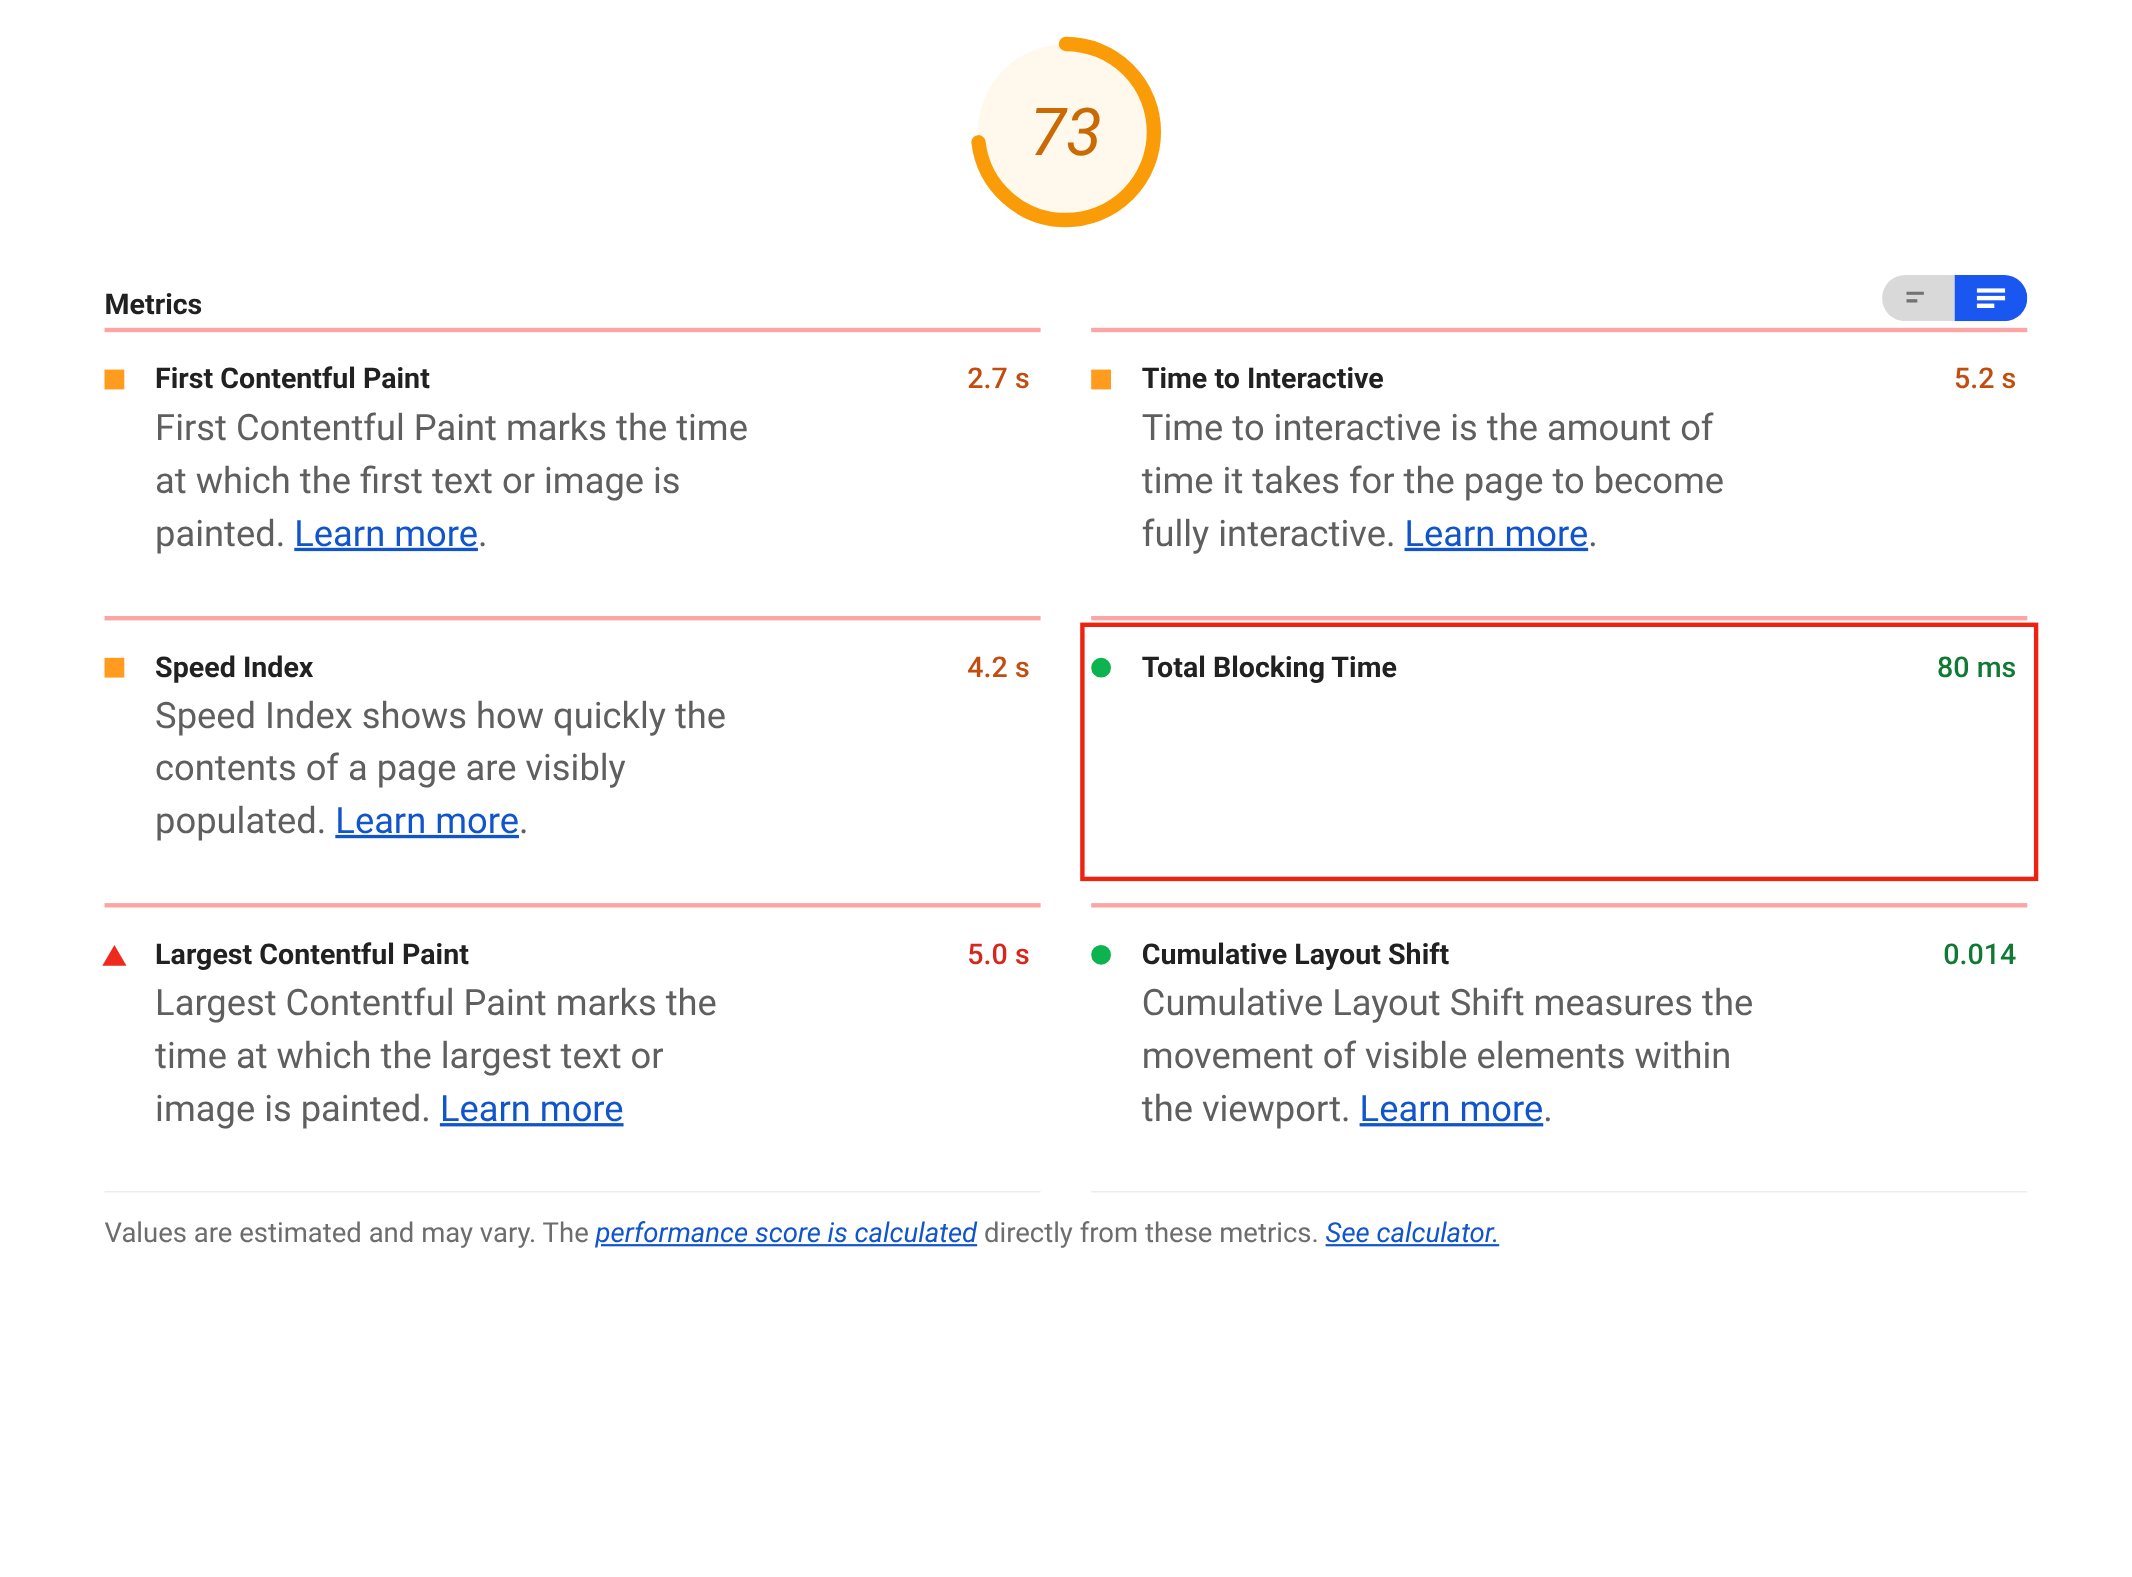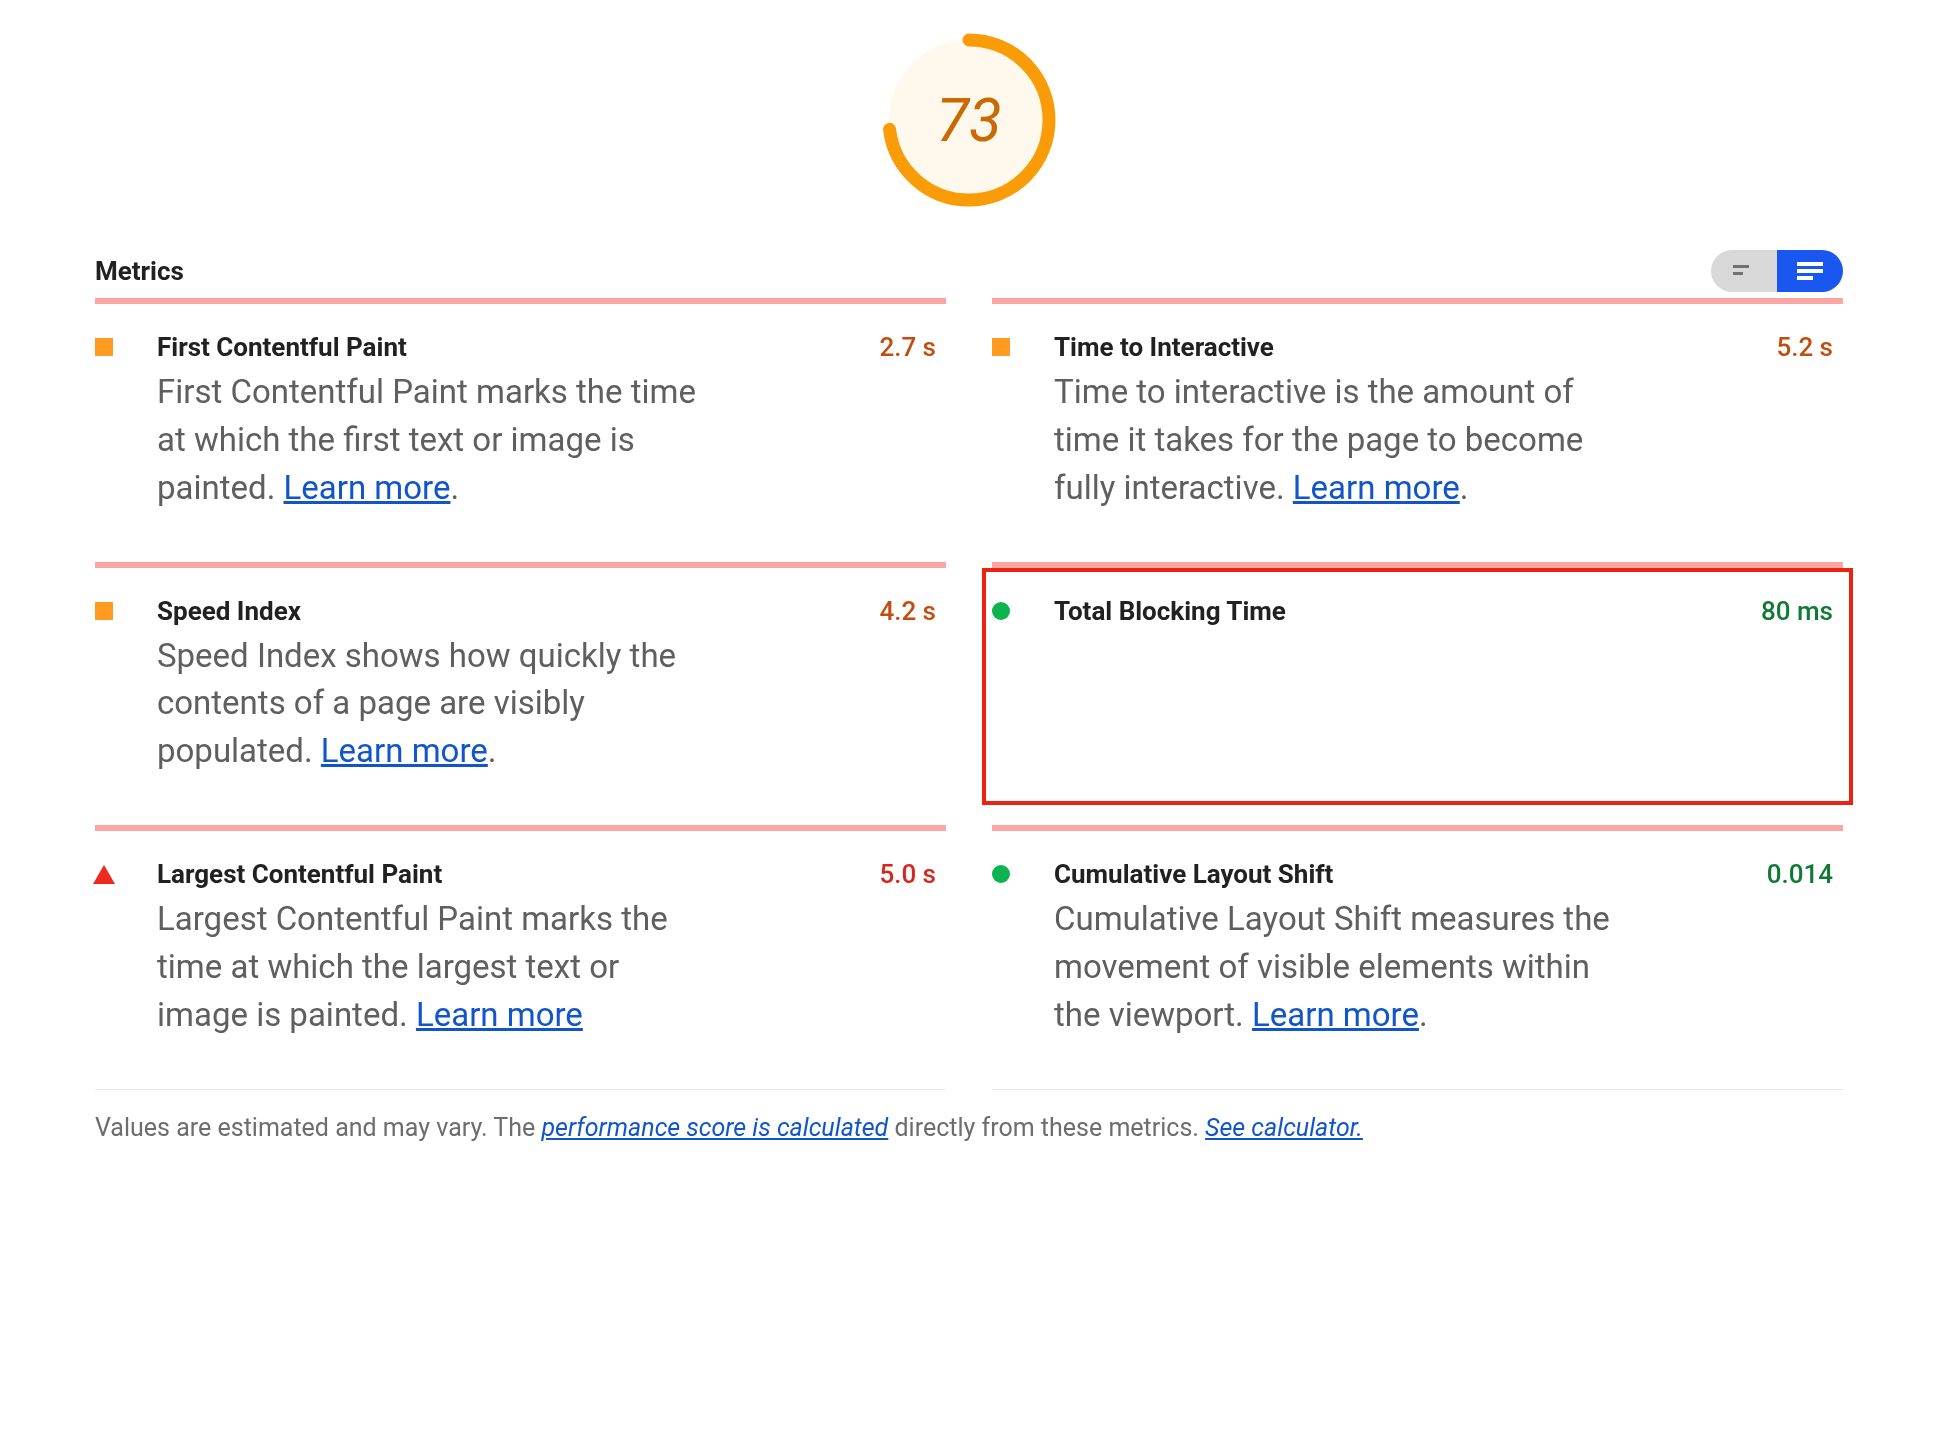--- a/index.html
+++ b/index.html
@@ -27,44 +27,44 @@
   }
   .gauge-score {
     position: absolute; inset: 0;
     display: flex; align-items: center; justify-content: center;
     font-size: 60px; font-weight: 400; color: #c96a04;
   }
   .section-title {
     font-size: 42px; font-weight: 400; color: #212121;
   }
   .metrics-header {
-    display: flex; align-items: center; justify-content: space-between;
+    display: flex; align-items: flex-end; justify-content: space-between;
     margin-bottom: 6px;
   }
   .metrics-label { font-size: 26px; font-weight: 700; color: #212121; }
   .view-toggle {
     display: flex; border-radius: 28px; overflow: hidden; height: 42px;
   }
   .view-toggle .seg {
     width: 66px; display: flex; align-items: center; justify-content: center;
     cursor: pointer;
   }
   .seg-off { background: #d9d9d9; }
   .seg-on  { background: #1a56f0; }
   .seg svg { display: block; }
   .grid {
     display: grid;
     grid-template-columns: 1fr 1fr;
     column-gap: 46px;
   }
   .metric {
-    border-top: 6px solid #fca5a5;
+    border-top: 4px solid #fca5a5;
     padding: 28px 0 50px 0;
     display: flex;
-    gap: 38px;
+    gap: 22px;
   }
   .status-col { width: 24px; padding-top: 6px; flex: 0 0 24px; }
   .square { width: 18px; height: 18px; background: #ff9b1f; }
   .circle { width: 18px; height: 18px; border-radius: 50%; }
   .circle.green { background: #0cb34f; }
   .triangle {
     width: 0; height: 0;
     border-left: 11px solid transparent;
     border-right: 11px solid transparent;
     border-bottom: 19px solid #ee2a1f;

